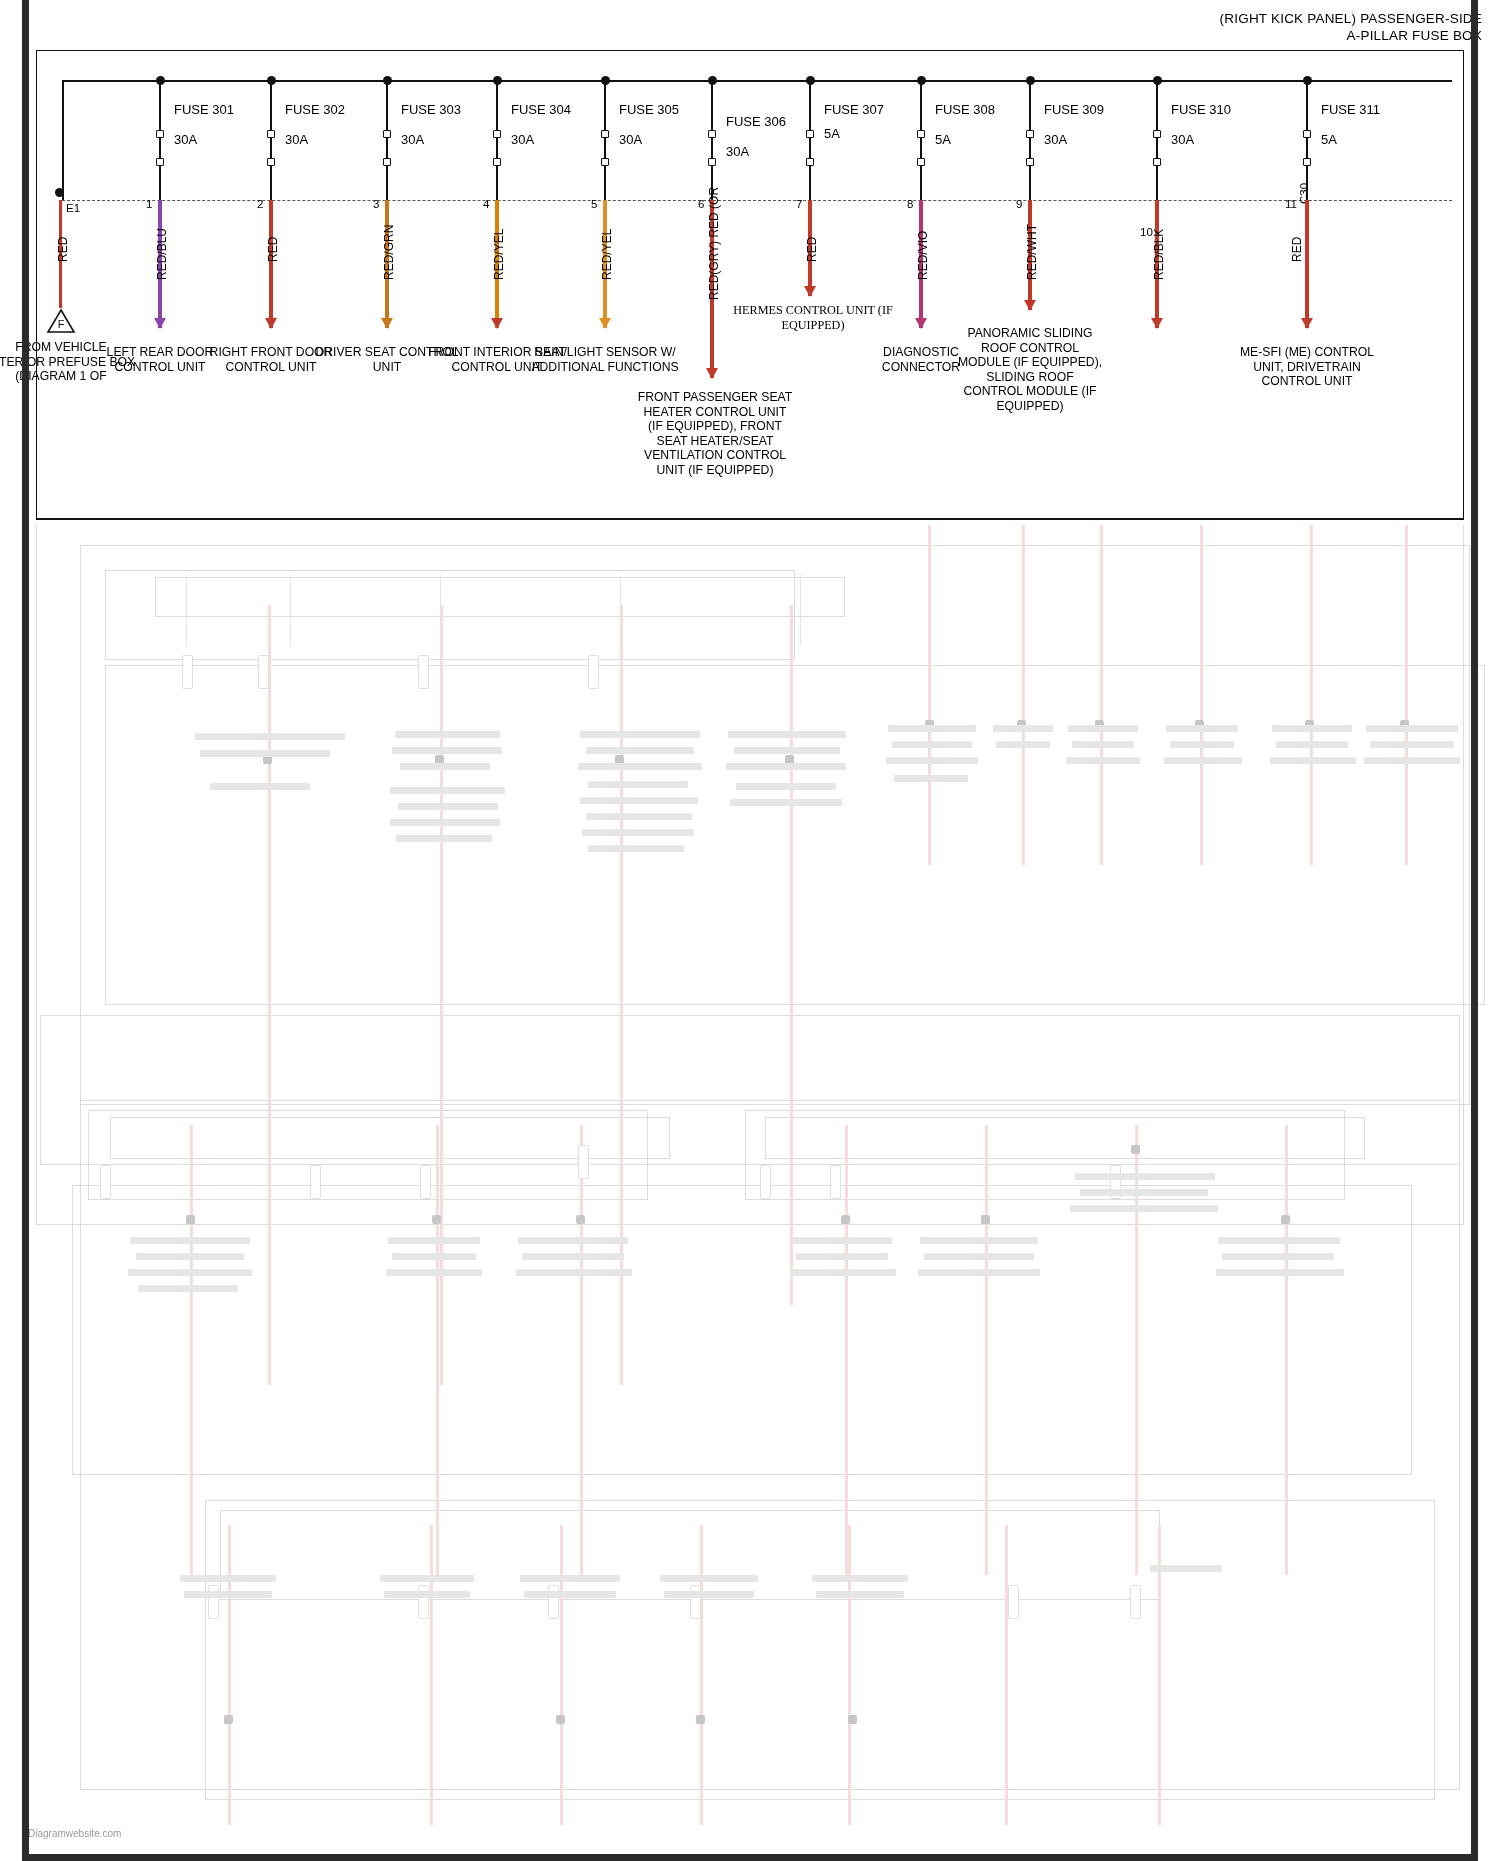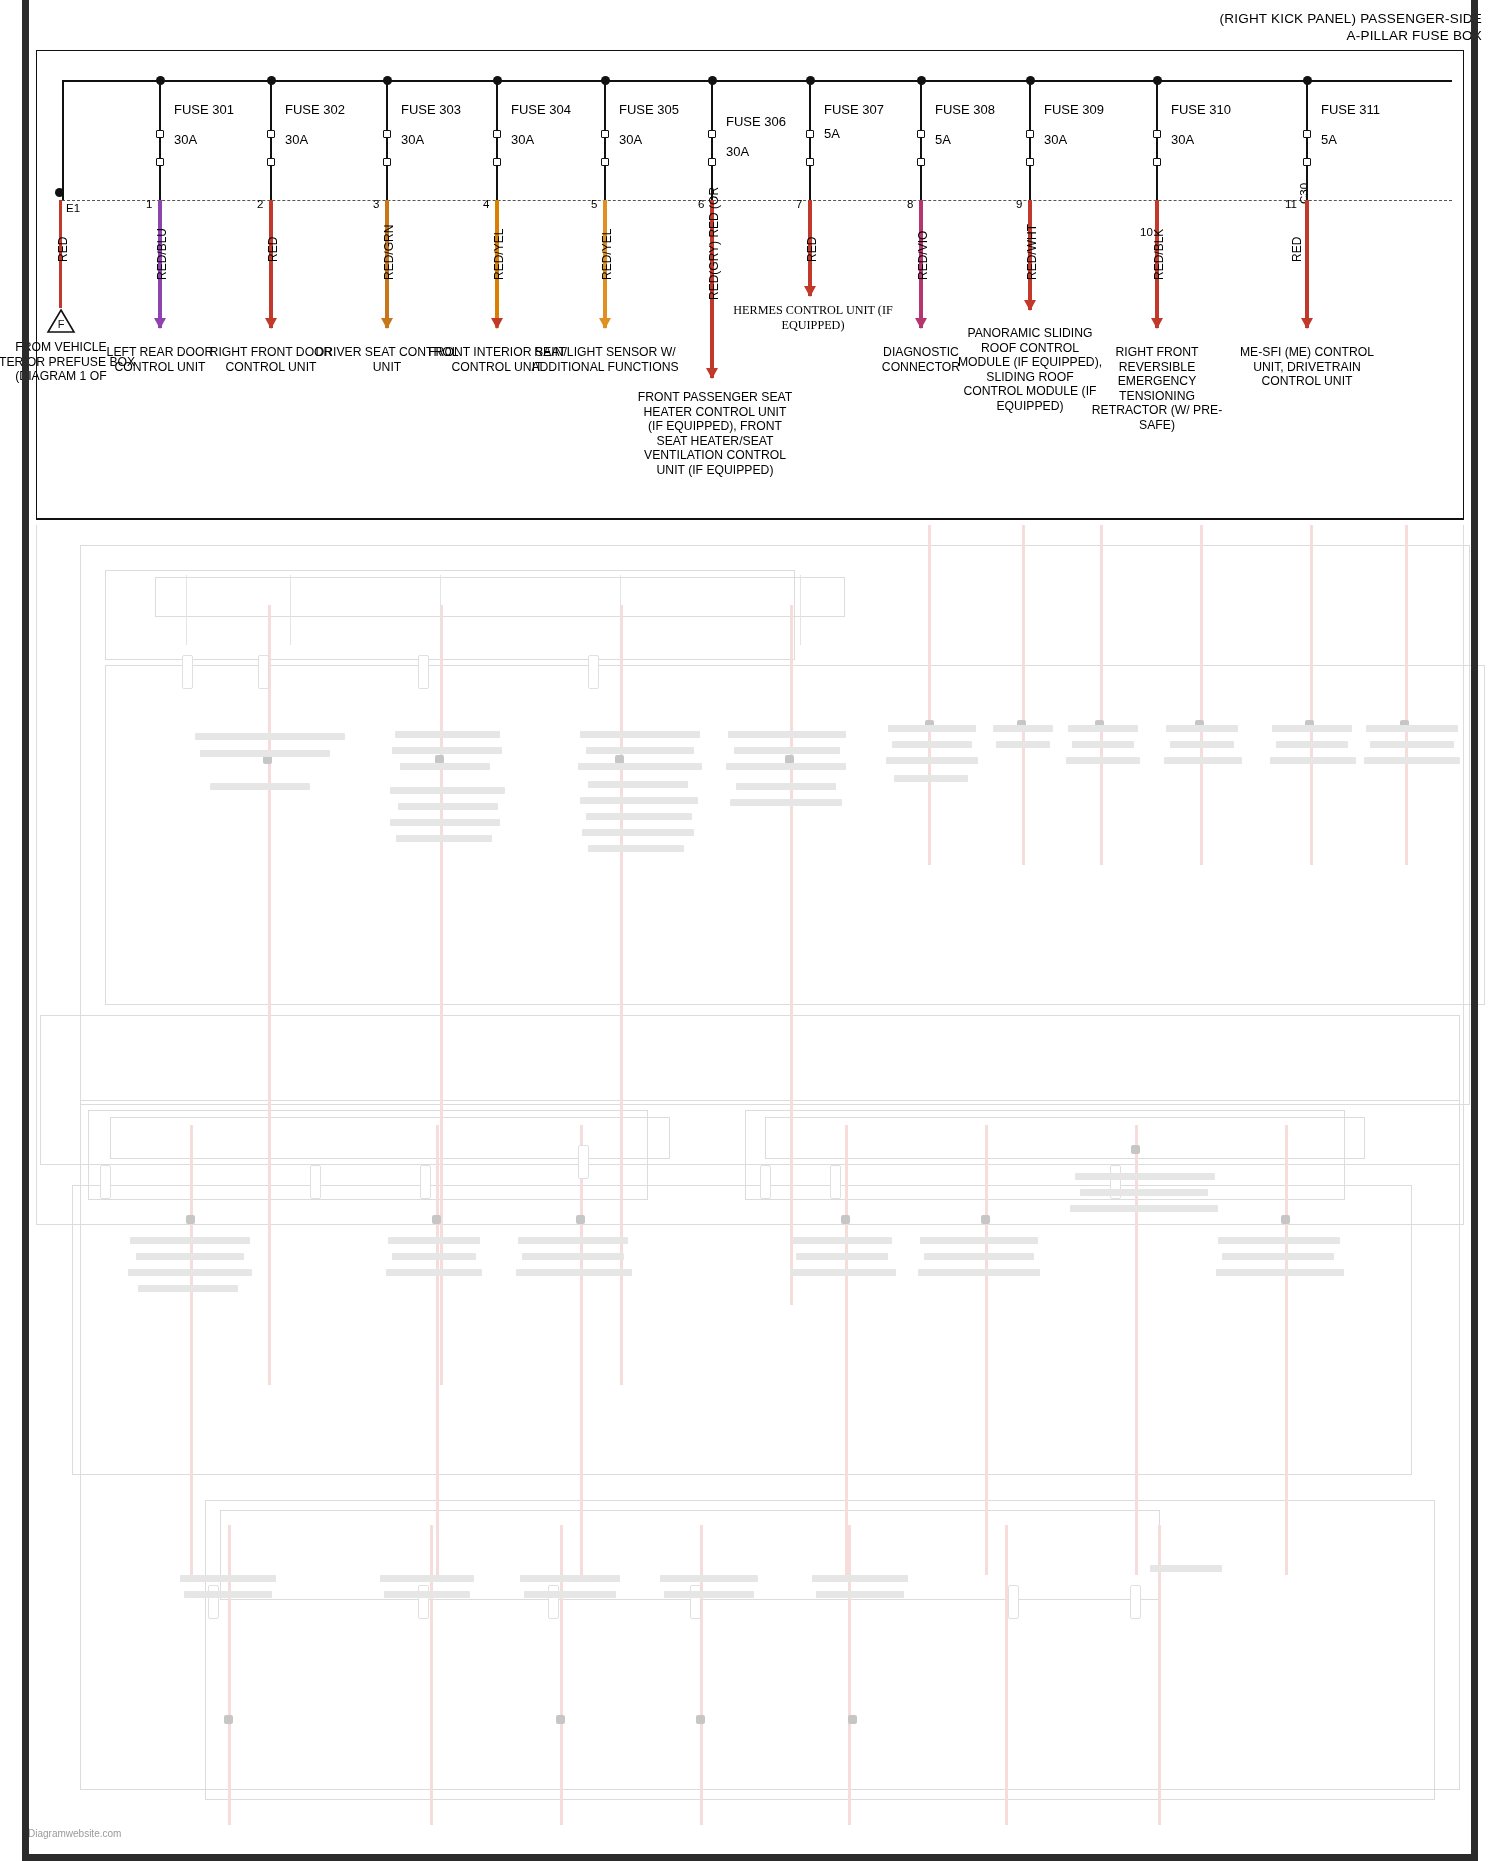--- a/index.html
+++ b/index.html
@@ -238,21 +238,20 @@
     <div class="stem2"></div>
     <div class="sq2"></div>
     <div class="name">FUSE 310</div>
     <div class="amp">30A</div>
     <div class="pin" style="left:-17px;margin-top:28px;">10</div>
   </div>
   <div class="wire" style="left:1155.3px;height:128px;background:#c0392b;">
       <div class="arrow"></div>
     </div>
   <div class="wlabel" style="left:1152px;top:280px;">RED/BLK</div>
-  <div class="dev" style="left:1082px;top:345px;">RIGHT FRONT REVERSIBLE EMERGENCY TENSIONING RETRACTOR (W/ PRE-SAFE)</div>
 
   <div class="fuse" style="left:1307px;">
     <div class="dot"></div>
     <div class="stem"></div>
     <div class="sq"></div>
     <div class="stem2"></div>
     <div class="sq2"></div>
     <div class="name">FUSE 311</div>
     <div class="amp">5A</div>
     <div class="pin" style="left:-22px;">11</div>

